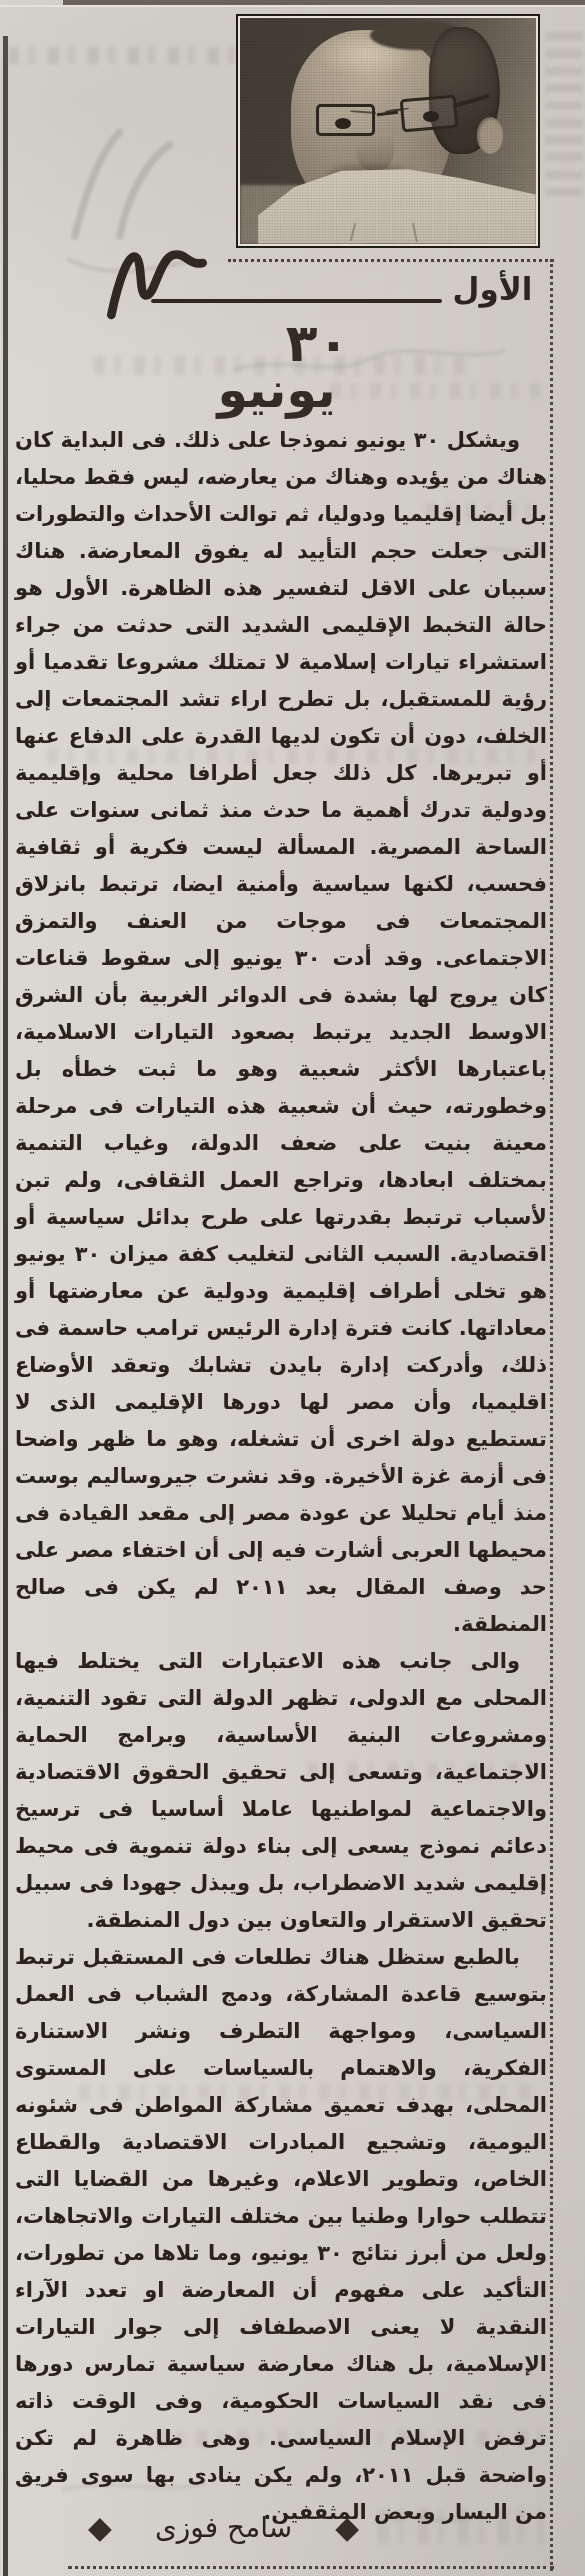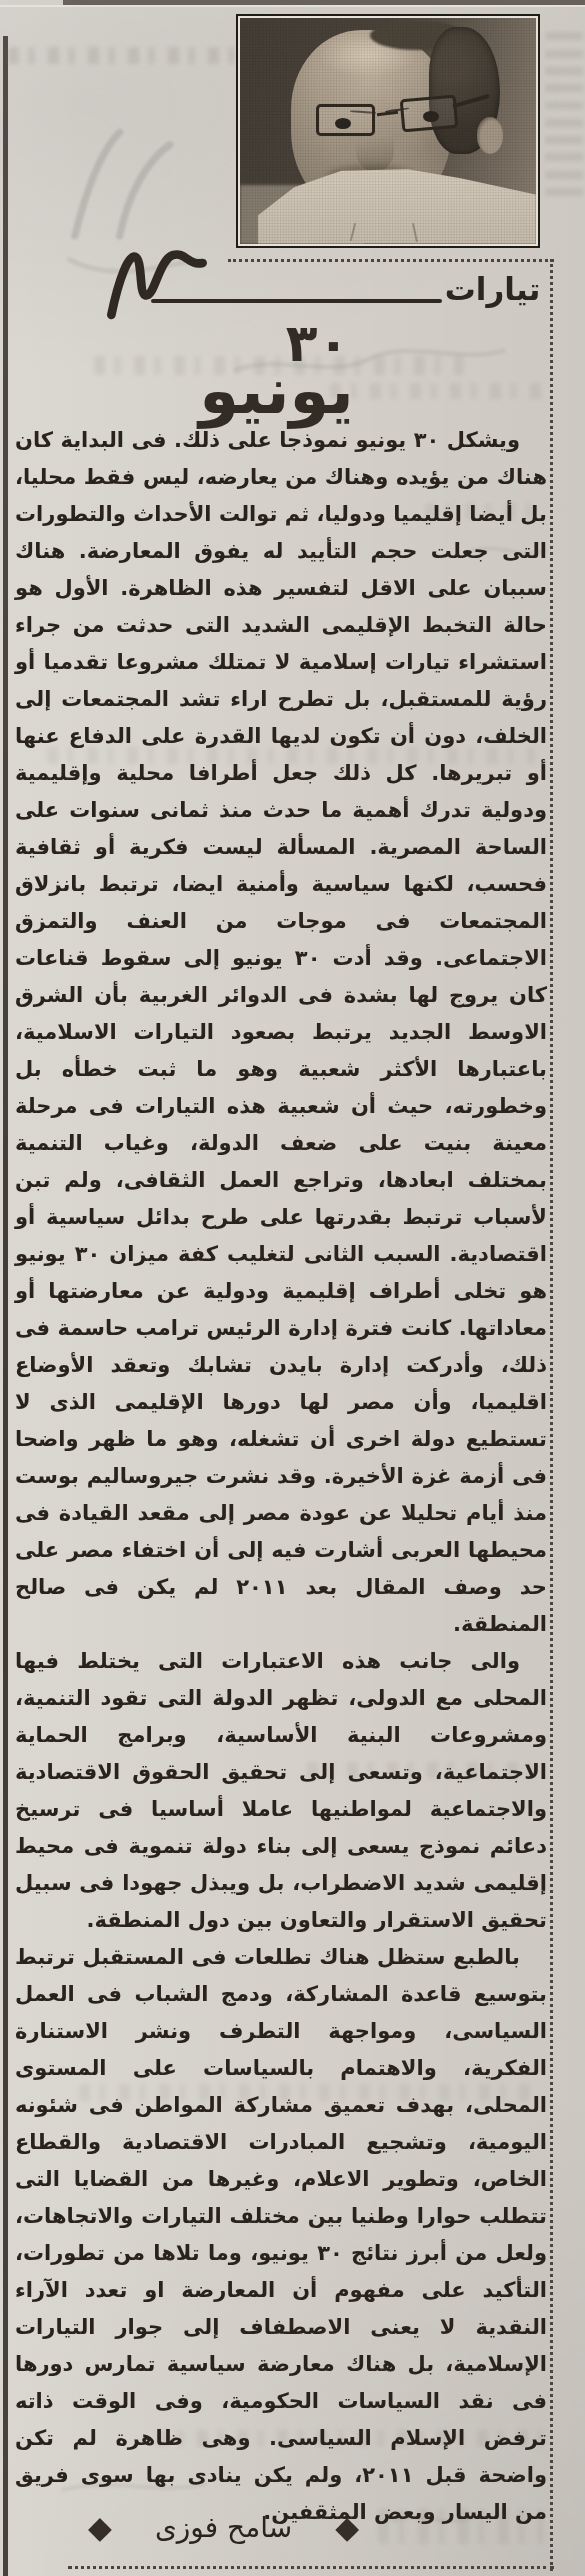--- a/index.html
+++ b/index.html
@@ -71,21 +71,21 @@
   .dotted-right{position:absolute;left:550px;top:259px;height:2312px;border-left:3.1px dotted #4d453b;z-index:2;}
   .dotted-bottom{position:absolute;left:68px;top:2566px;width:486px;border-top:3.1px dotted #4d453b;z-index:2;}
   .masthead-word{position:absolute;left:440px;top:271px;width:105px;z-index:3;
     font-size:31px;font-weight:bold;color:#2c2620;text-align:center;direction:rtl;}
   .masthead-underline{position:absolute;left:151px;top:299px;width:291px;height:3.9px;background:#2f2922;border-radius:2.4px;z-index:3;}
   .swoosh{position:absolute;left:105px;top:244px;z-index:3;}
   
   .title{position:absolute;left:187px;top:321px;width:179px;z-index:3;margin:0;
     color:#332c24;text-align:center;direction:rtl;font-weight:bold;}
   .title .l1{display:block;font-size:52px;line-height:44px;transform:translateX(41px);}
-  .title .l2{display:block;font-size:64px;line-height:52px;}
+  .title .l2{display:block;font-size:49px;line-height:52px;}
   .body-text{position:absolute;left:15px;top:422px;width:532px;z-index:3;
     direction:rtl;text-align:justify;color:#29231c;
     font-size:21px;line-height:37px;font-weight:bold;}
   .body-text p{margin:0;text-indent:27px;}
   .byline{position:absolute;left:88px;top:2501px;width:271px;height:52px;z-index:3;
     display:flex;justify-content:space-between;align-items:center;direction:rtl;}
   .byline .author{font-size:28px;font-weight:normal;color:#2a241d;white-space:nowrap;}
   .byline .diamond{font-size:31px;color:#352e26;line-height:1;}
 </style>
 </head>
@@ -151,21 +151,21 @@
   </div>
 
   <div class="dotted-top"></div>
   <div class="dotted-right"></div>
   <div class="dotted-bottom"></div>
 
   <svg class="swoosh" width="126" height="79" viewBox="0 0 160 100">
     <path d="M8,90 C18,42 30,14 38,16 C48,19 43,62 51,65 C63,69 68,20 86,14 C102,9 106,28 124,24" fill="none" stroke="#2f2922" stroke-width="11" stroke-linecap="round"></path>
   </svg>
   <div class="masthead-underline"></div>
-  <div class="masthead-word">تيارات</div>
+  <div class="masthead-word">الأول</div>
 
   <h1 class="title">
       <span class="l1">٣٠</span>
       <span class="l2">يونيو</span>
     </h1>
 
   <div class="body-text">
     <p>ويشكل ٣٠ يونيو نموذجا على ذلك. فى البداية كان هناك من يؤيده وهناك من يعارضه، ليس فقط محليا، بل أيضا إقليميا ودوليا، ثم توالت الأحداث والتطورات التى جعلت حجم التأييد له يفوق المعارضة. هناك سببان على الاقل لتفسير هذه الظاهرة. الأول هو حالة التخبط الإقليمى الشديد التى حدثت من جراء استشراء تيارات إسلامية لا تمتلك مشروعا تقدميا أو رؤية للمستقبل، بل تطرح اراء تشد المجتمعات إلى الخلف، دون أن تكون لديها القدرة على الدفاع عنها أو تبريرها. كل ذلك جعل أطرافا محلية وإقليمية ودولية تدرك أهمية ما حدث منذ ثمانى سنوات على الساحة المصرية. المسألة ليست فكرية أو ثقافية فحسب، لكنها سياسية وأمنية ايضا، ترتبط بانزلاق المجتمعات فى موجات من العنف والتمزق الاجتماعى. وقد أدت ٣٠ يونيو إلى سقوط قناعات كان يروج لها بشدة فى الدوائر الغربية بأن الشرق الاوسط الجديد يرتبط بصعود التيارات الاسلامية، باعتبارها الأكثر شعبية وهو ما ثبت خطأه بل وخطورته، حيث أن شعبية هذه التيارات فى مرحلة معينة بنيت على ضعف الدولة، وغياب التنمية بمختلف ابعادها، وتراجع العمل الثقافى، ولم تبن لأسباب ترتبط بقدرتها على طرح بدائل سياسية أو اقتصادية. السبب الثانى لتغليب كفة ميزان ٣٠ يونيو هو تخلى أطراف إقليمية ودولية عن معارضتها أو معاداتها. كانت فترة إدارة الرئيس ترامب حاسمة فى ذلك، وأدركت إدارة بايدن تشابك وتعقد الأوضاع اقليميا، وأن مصر لها دورها الإقليمى الذى لا تستطيع دولة اخرى أن تشغله، وهو ما ظهر واضحا فى أزمة غزة الأخيرة. وقد نشرت جيروساليم بوست منذ أيام تحليلا عن عودة مصر إلى مقعد القيادة فى محيطها العربى أشارت فيه إلى أن اختفاء مصر على حد وصف المقال بعد ٢٠١١ لم يكن فى صالح المنطقة.</p>
     <p>والى جانب هذه الاعتبارات التى يختلط فيها المحلى مع الدولى، تظهر الدولة التى تقود التنمية، ومشروعات البنية الأساسية، وبرامج الحماية الاجتماعية، وتسعى إلى تحقيق الحقوق الاقتصادية والاجتماعية لمواطنيها عاملا أساسيا فى ترسيخ دعائم نموذج يسعى إلى بناء دولة تنموية فى محيط إقليمى شديد الاضطراب، بل ويبذل جهودا فى سبيل تحقيق الاستقرار والتعاون بين دول المنطقة.</p>
     <p>بالطبع ستظل هناك تطلعات فى المستقبل ترتبط بتوسيع قاعدة المشاركة، ودمج الشباب فى العمل السياسى، ومواجهة التطرف ونشر الاستنارة الفكرية، والاهتمام بالسياسات على المستوى المحلى، بهدف تعميق مشاركة المواطن فى شئونه اليومية، وتشجيع المبادرات الاقتصادية والقطاع الخاص، وتطوير الاعلام، وغيرها من القضايا التى تتطلب حوارا وطنيا بين مختلف التيارات والاتجاهات، ولعل من أبرز نتائج ٣٠ يونيو، وما تلاها من تطورات، التأكيد على مفهوم أن المعارضة او تعدد الآراء النقدية لا يعنى الاصطفاف إلى جوار التيارات الإسلامية، بل هناك معارضة سياسية تمارس دورها فى نقد السياسات الحكومية، وفى الوقت ذاته ترفض الإسلام السياسى. وهى ظاهرة لم تكن واضحة قبل ٢٠١١، ولم يكن ينادى بها سوى فريق من اليسار وبعض المثقفين.</p>

